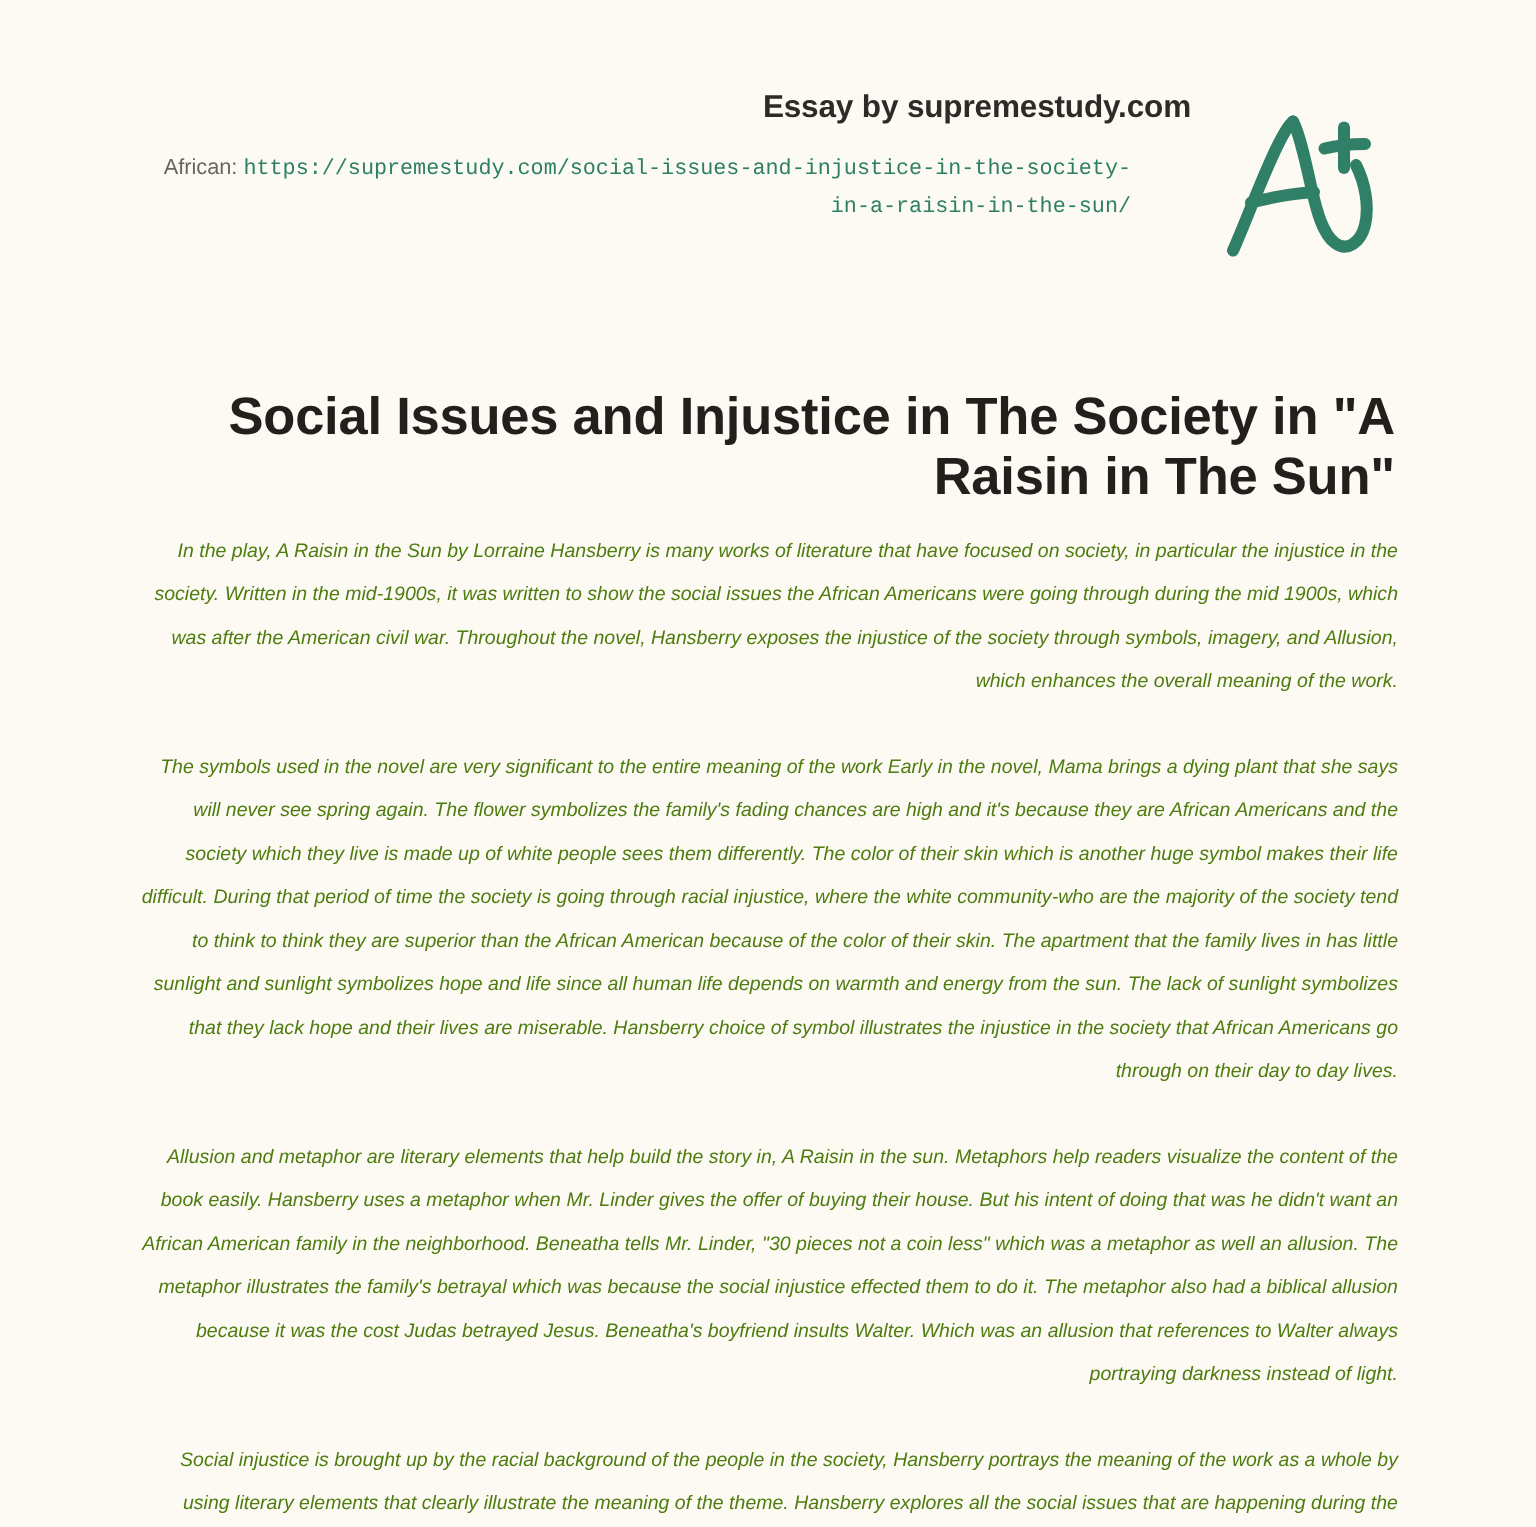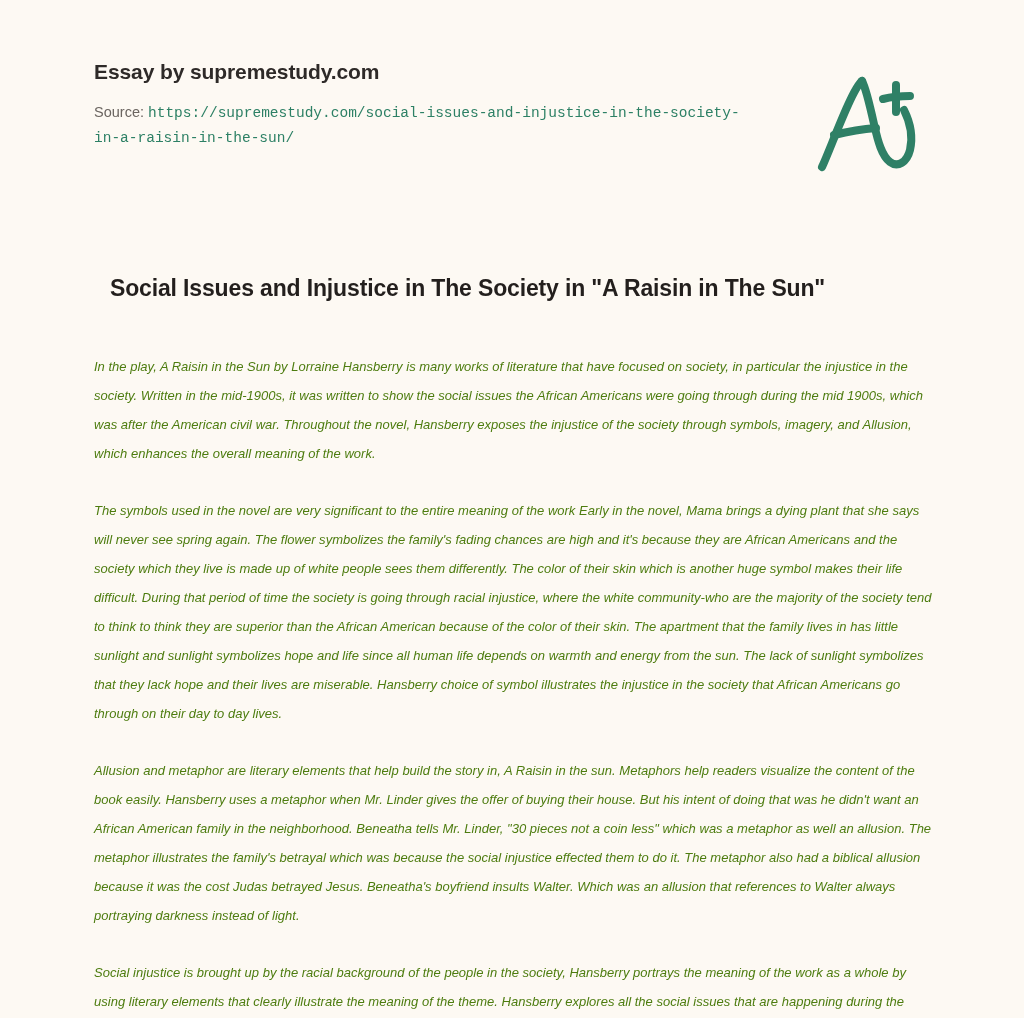--- a/index.html
+++ b/index.html
@@ -13,20 +13,21 @@
     font-family: "Liberation Sans", sans-serif;
     -webkit-font-smoothing: antialiased;
     overflow: hidden;
   }
 
   .page {
     position: relative;
     width: 1024px;
     height: 1018px;
     box-sizing: border-box;
+    text-align: right;
   }
 
   
   .header {
     position: absolute;
     left: 94px;
     top: 58px;
     width: 700px;
   }
 
@@ -72,26 +73,26 @@
     width: 108px;
     height: 104px;
   }
 
   
   .title {
     position: absolute;
     left: 94px;
     top: 252px;
     width: 830px;
-    font-size: 23px;
+    font-size: 35px;
     font-weight: 600;
     line-height: 40px;
     color: #231f1d;
     letter-spacing: -0.15px;
-    margin: 16px;
+    margin: 6px;
   }
 
   
   .article {
     position: absolute;
     left: 94px;
     top: 352px;
     width: 838px;
   }
 
@@ -109,21 +110,21 @@
 </style>
 </head>
 <body>
 
 <div class="page">
 
   <div class="header">
     <div class="essay-by">Essay by supremestudy.com</div>
 
     <div class="source-line">
-      <span class="source-label">Source:</span><span>&nbsp;</span><a class="source-url" href="#">https://supremestudy.com/social-issues-and-injustice-in-the-society-in-a-raisin-in-the-sun/</a>
+      <span class="source-label">African:</span><span>&nbsp;</span><a class="source-url" href="#">https://supremestudy.com/social-issues-and-injustice-in-the-society-in-a-raisin-in-the-sun/</a>
     </div>
   </div>
 
   <div class="logo">
     <svg viewBox="0 0 108 104" xmlns="http://www.w3.org/2000/svg">
       <g fill="none" stroke="#2f8066" stroke-linecap="round" stroke-linejoin="round">
 
         <path d="M10 95 C 16 82, 26 55, 36 33 C 41 22, 46 12, 50 9" stroke-width="8"></path>
 
         <path d="M50 9 C 54 16, 58 34, 62 52 C 66 70, 70 84, 78 90

